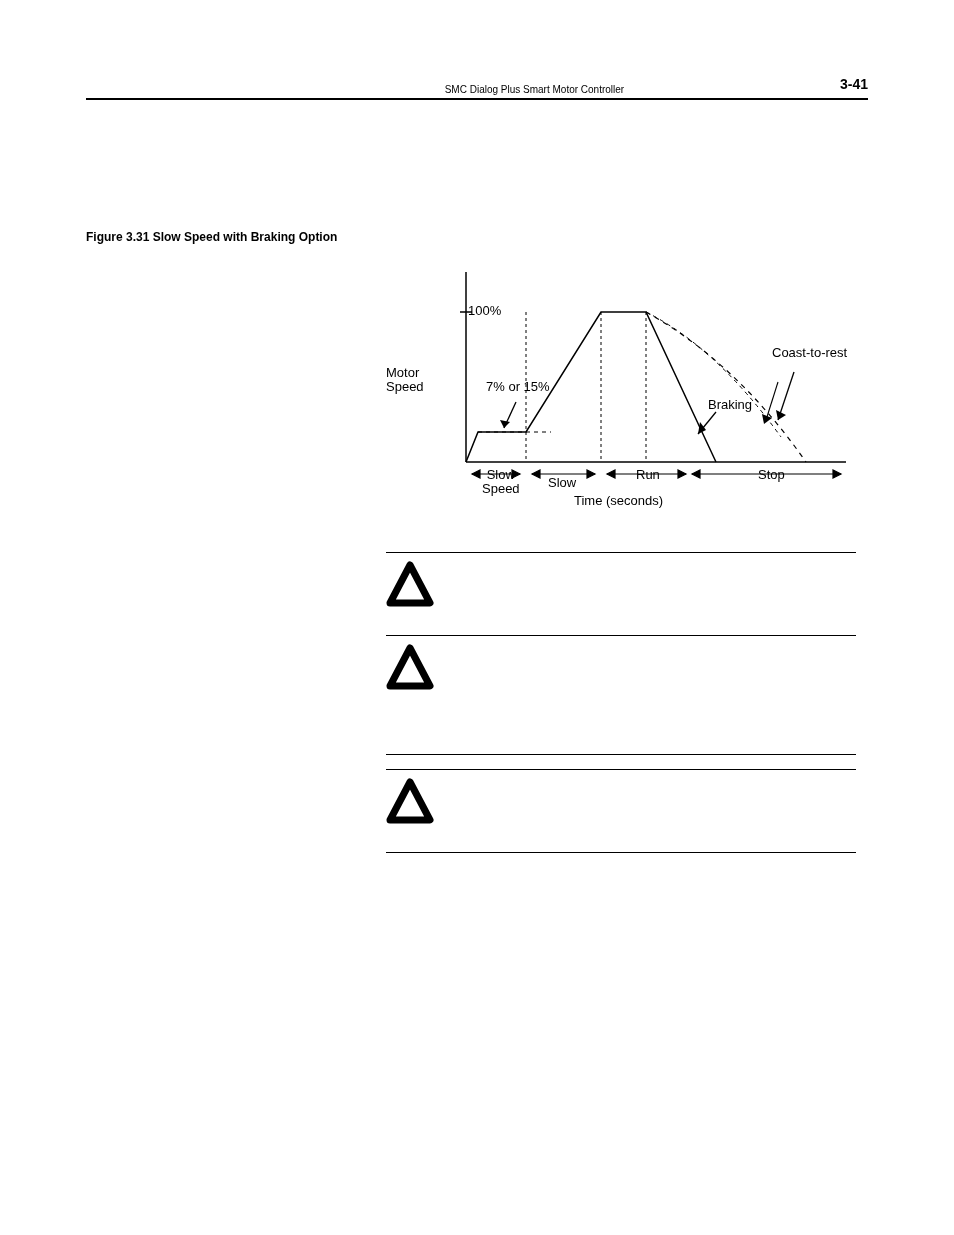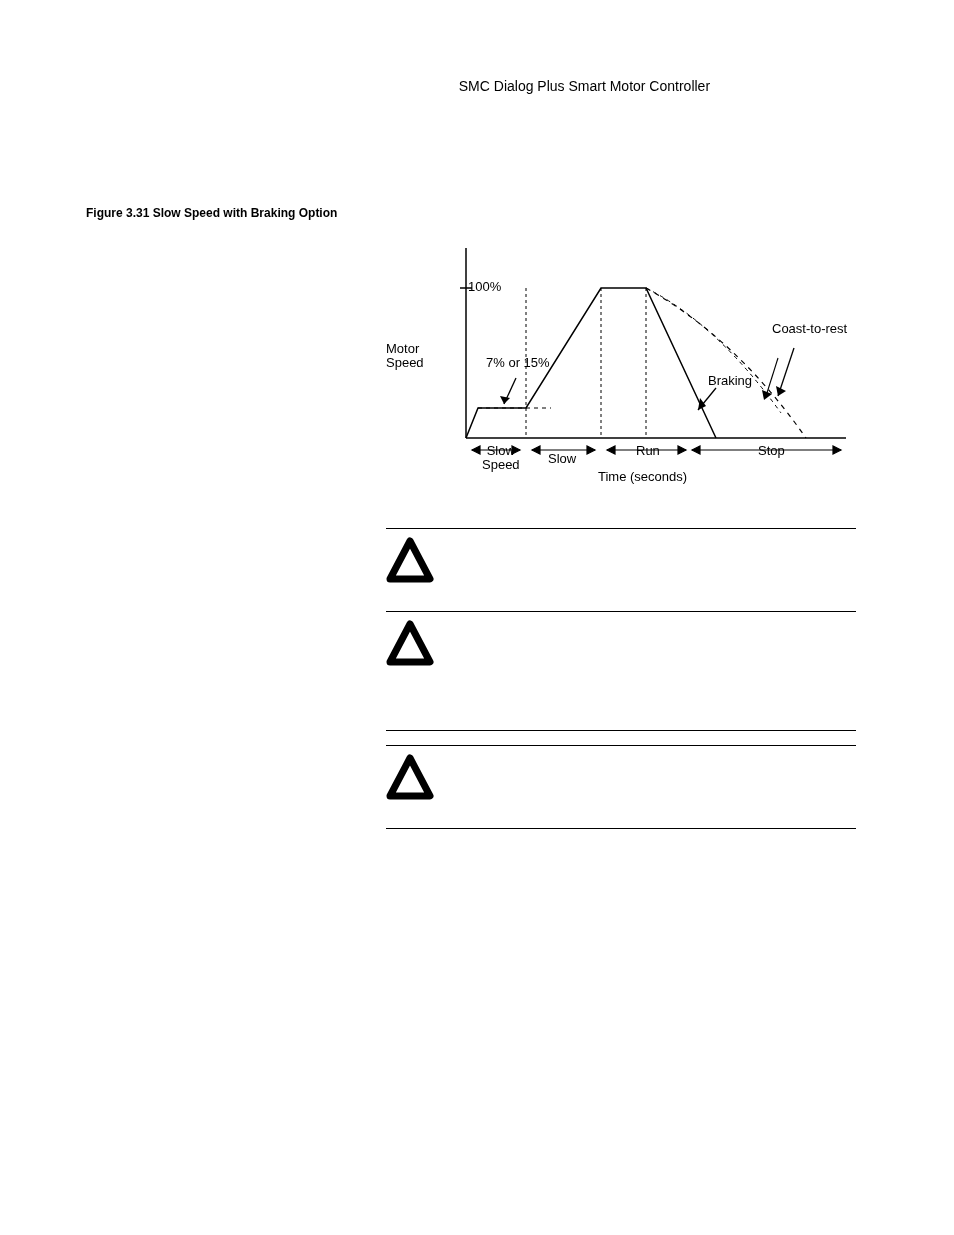--- a/index.html
+++ b/index.html
@@ -23,23 +23,22 @@
     align-items: baseline;
     font-size: 14px;
     padding-bottom: 6px;
     border-bottom: 2.5px solid #000;
   }
   .header-title { margin-right: auto; visibility: hidden; } 
   .header-center {
     position: absolute;
     left: 50%;
     transform: translateX(-18%);
-    font-size: 14px;
-    top: 78px;
-    margin-left: 27px;
+    font-size: 10px;
+    top: 84px;
   }
   .header-pagenum {
     font-weight: 700;
     font-size: 14px;
   }
   .section-heading {
     font-weight: 700;
     font-size: 16px;
     margin-top: 18px;
     margin-left: 300px;
@@ -83,20 +82,24 @@
     border-top: 1.5px solid #000;
   }
   .tri-icon svg { display: block; }
 </style>
 </head>
 <body>
 
 <div class="page">
 
   <div class="header-center">SMC Dialog Plus Smart Motor Controller</div>
+  <div class="header-line">
+    <span class="header-title">.</span>
+    <span class="header-pagenum">3-41</span>
+  </div>
 
 
   <div class="figure-caption">Figure 3.31 Slow Speed with Braking Option</div>
 
   <div class="chart-area">
     <svg width="470" height="260" viewBox="0 0 470 260">
 
       <line x1="80" y1="10" x2="80" y2="200" stroke="#000" stroke-width="1.5"></line>
 
       <line x1="80" y1="200" x2="460" y2="200" stroke="#000" stroke-width="1.5"></line>
@@ -156,21 +159,21 @@
     <div class="chart-label" style="left:386px; top:84px;text-align:center;">Coast-to-rest</div>
     <div class="chart-label" style="left:322px; top:136px;">Braking</div>
 
     <div class="chart-label" style="left:96px; top:206px;">
       <span>Slow</span><br>
       <span>Speed</span>
     </div>
     <div class="chart-label" style="left:162px; top:214px;">Slow</div>
     <div class="chart-label" style="left:250px; top:206px;">Run</div>
     <div class="chart-label" style="left:372px; top:206px;">Stop</div>
-    <div class="chart-label" style="left:212px; top:232px;">Time (seconds)</div>
+    <div class="chart-label" style="left:188px; top:232px;">Time (seconds)</div>
   </div>
 
   <div class="warnings">
     <div class="warn-block">
       <span class="tri-icon">
         <svg width="48" height="48" viewBox="0 0 48 48">
           <path d="M24 4 L44 42 L4 42 Z" fill="none" stroke="#000" stroke-width="7" stroke-linejoin="round"></path>
         </svg>
       </span>
     </div>

